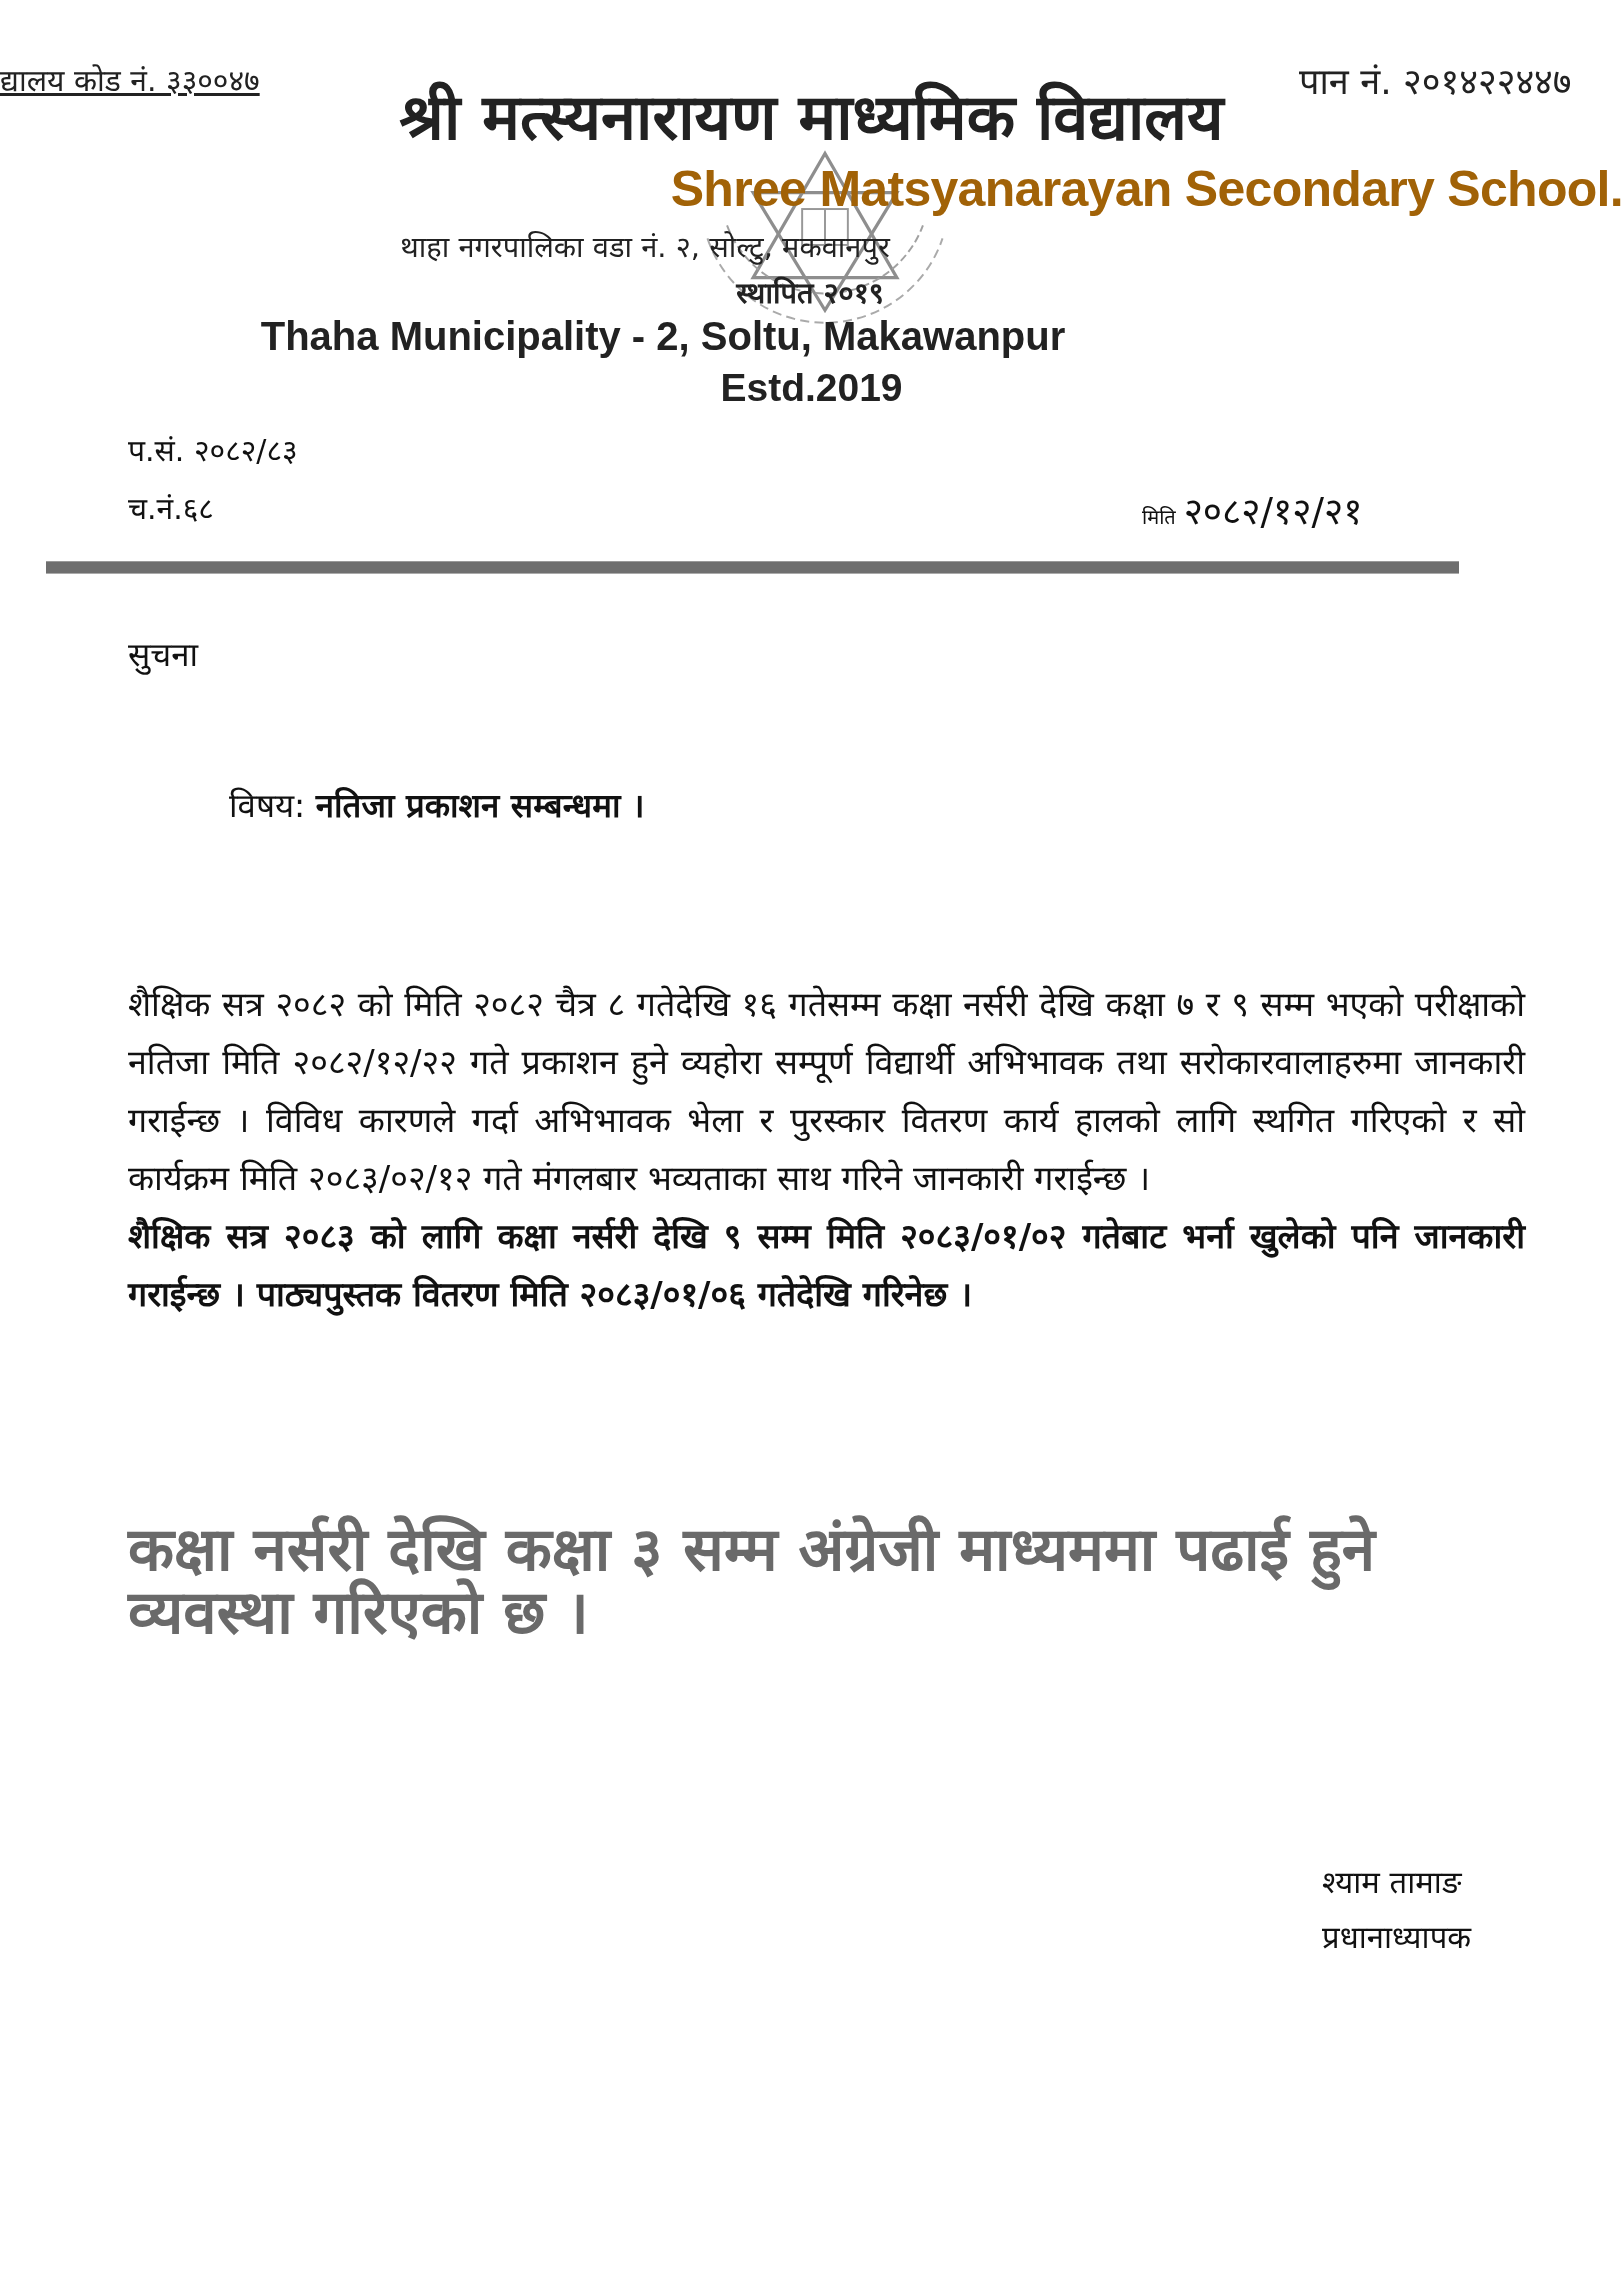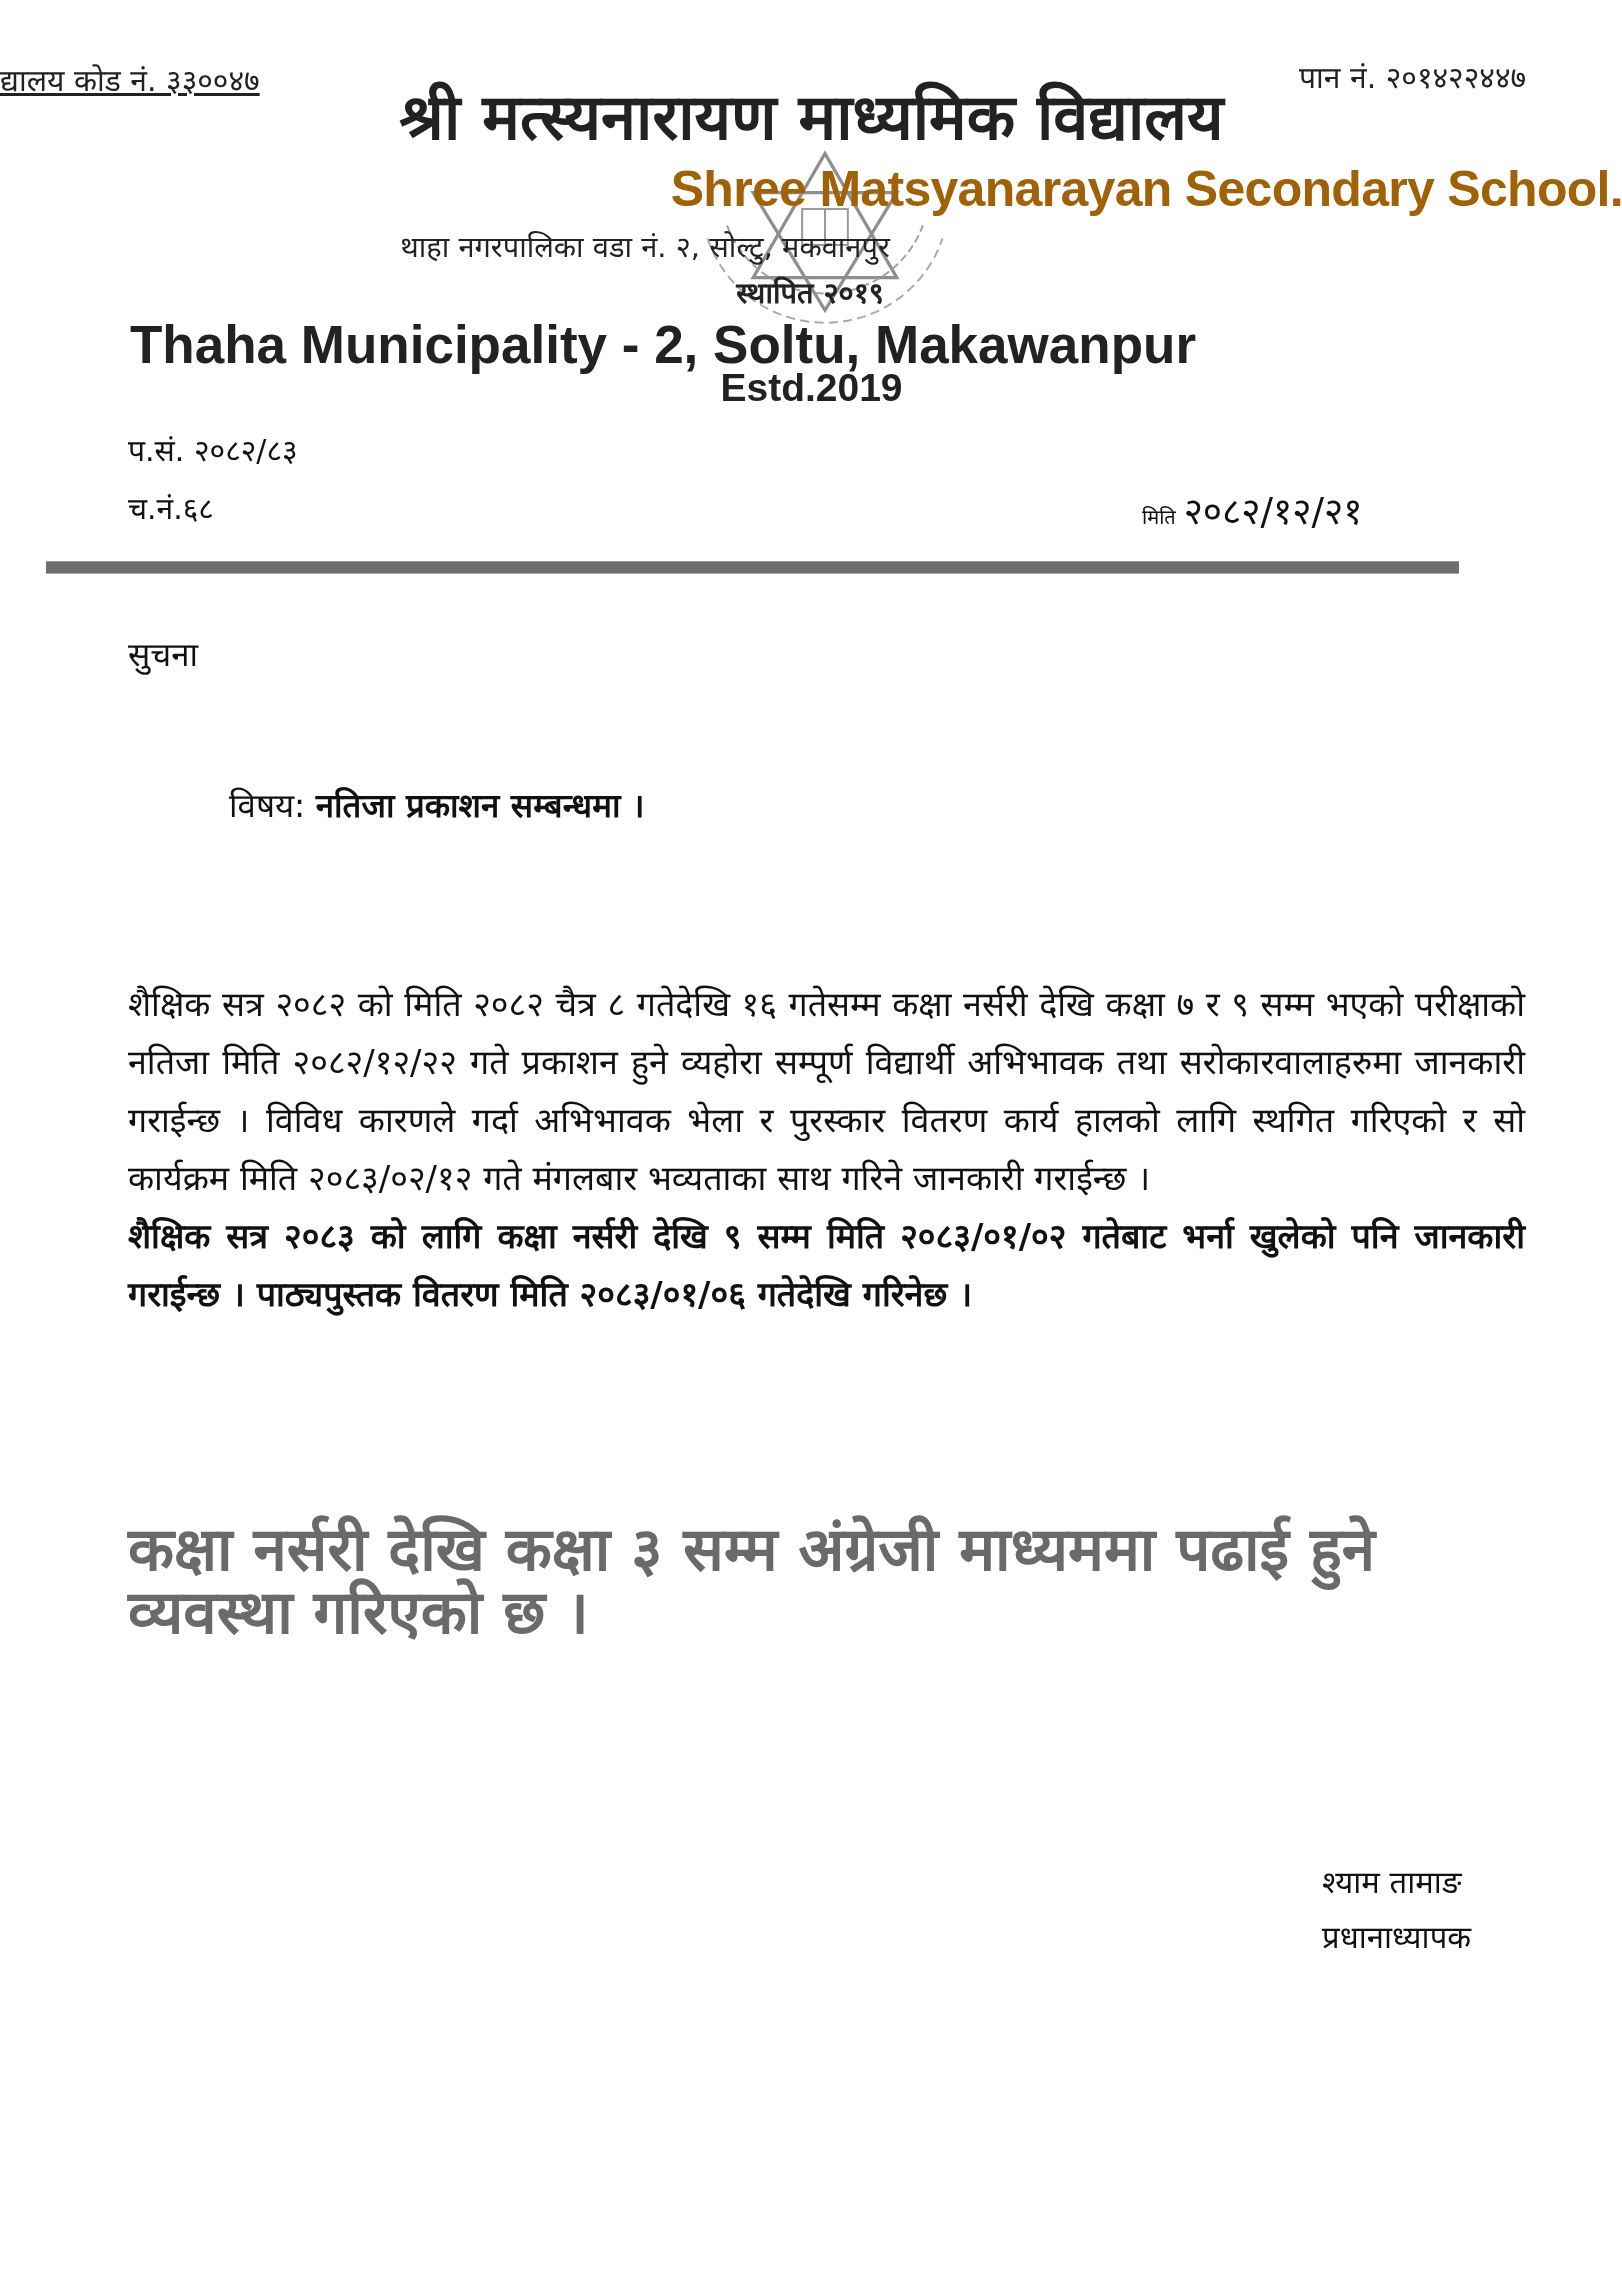--- a/index.html
+++ b/index.html
@@ -2,26 +2,26 @@
 <html style="font-size:10.5px"><head>
   <meta charset="utf-8">
   <style>
     html, body { margin: 0; padding: 0; background: #ffffff; }
     body {
       width: 1623px; height: 2295px; position: relative; overflow: hidden;
       font-family: "DejaVu Sans", "Liberation Sans", sans-serif; color: #111;
     }
     .abs { position: absolute; }
     .code-left { left: 0; top: 59px; font-size: 30px; color: #222; white-space: nowrap; text-decoration: underline; }
-    .pan-right { left: 1299px; top: 56px; font-size: 30px; color: #222; white-space: nowrap; }
+    .pan-right { left: 1299px; top: 56px; font-size: 36px; color: #222; white-space: nowrap; }
     .title-np { left: 0; width: 1623px; top: 72px; text-align: center; font-size: 63px; font-weight: bold; color: #222; }
     .title-en { left: 0; width: 1623px; top: 160px; text-align: right; font-family: "Liberation Sans", sans-serif; font-size: 50px; font-weight: bold; color: #a16207; letter-spacing: -0.7px; }
     .addr-np { left: 0; width: 1290px; top: 226px; text-align: center; font-size: 29px; color: #222; }
     .estd-np { left: 0; width: 1620px; top: 272px; text-align: center; font-size: 29px; font-weight: bold; color: #222; }
-    .addr-en { left: 0; width: 1326px; top: 314px; text-align: center; font-family: "Liberation Sans", sans-serif; font-size: 53px; font-weight: bold; color: #222; }
+    .addr-en { left: 0; width: 1326px; top: 314px; text-align: center; font-family: "Liberation Sans", sans-serif; font-size: 40px; font-weight: bold; color: #222; }
     .estd-en { left: 0; width: 1623px; top: 366px; text-align: center; font-family: "Liberation Sans", sans-serif; font-size: 39px; font-weight: bold; color: #222; }
     .logo { left: 681px; top: 147px; width: 288px; height: 222px; opacity: 0.55; }
     .ref-ps { left: 128px; top: 429px; font-size: 30px; }
     .ref-cn { left: 128px; top: 487px; font-size: 30px; }
     .date { left: 1142px; top: 484px; font-size: 37px; white-space: nowrap; }
     .date .lbl { font-size: 20px; margin-right: 7.9px; }
     .rule { left: 46px; top: 561px; width: 1413px; height: 13px; background: #6e6e6e; border-top: 1.3px solid #999; border-bottom: 1.3px solid #aaa; box-sizing: border-box; }
     .notice { left: 128px; top: 631px; font-size: 33px; }
     .subject { left: 229px; top: 782px; font-size: 33px; }
     .subject b { font-weight: bold; }

